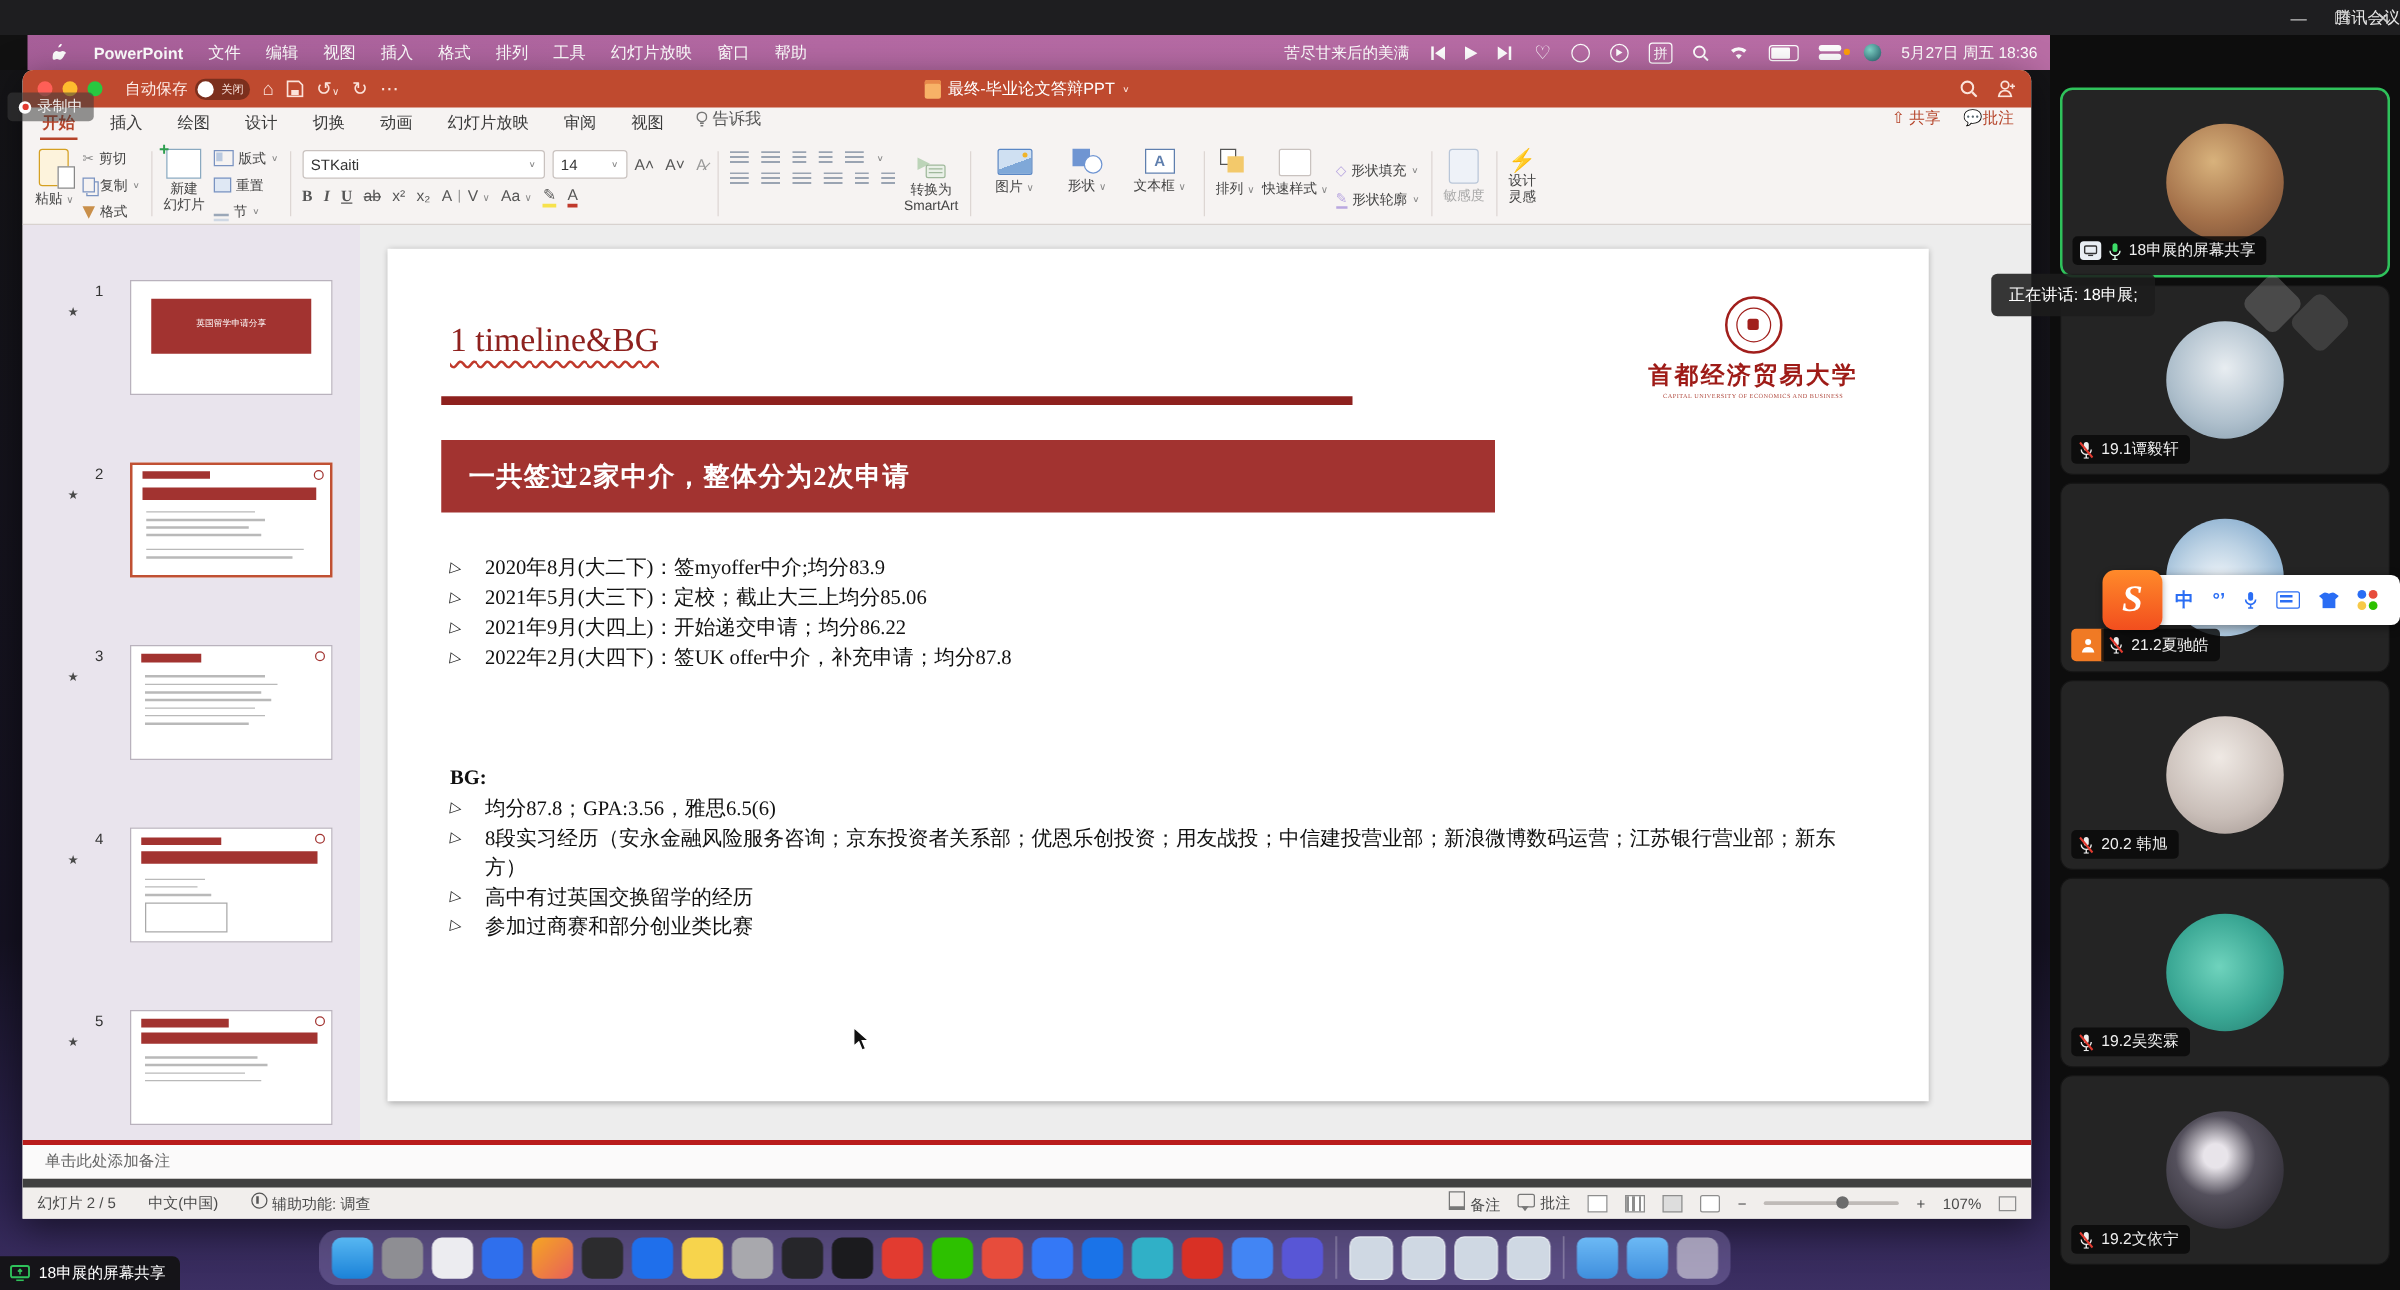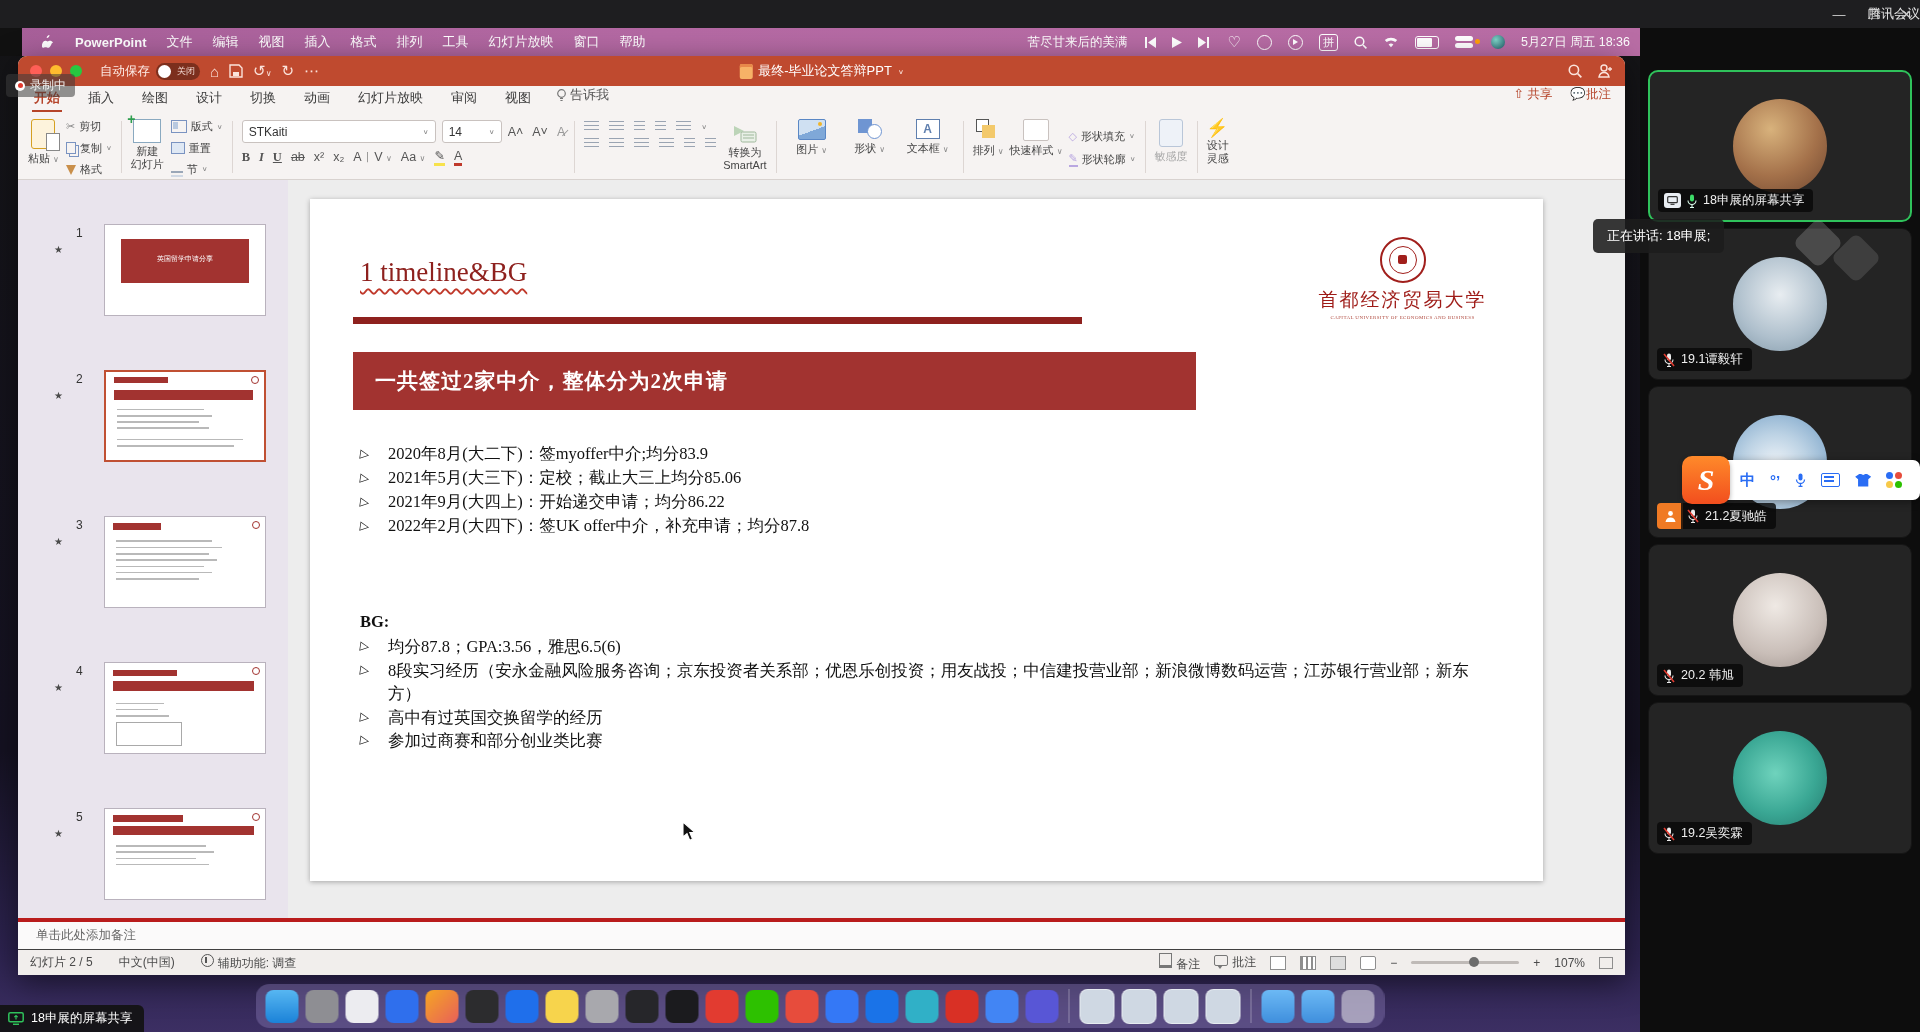--- a/index.html
+++ b/index.html
@@ -119,27 +119,27 @@
   .s-bullets{position:absolute;left:48px;top:243px;width:1130px;font-size:16.5px;color:#111;}
   .sb{position:relative;padding-left:30px;line-height:24px;}
   .sb::before{content:"▷";position:absolute;left:2px;top:0;font-size:12px;color:#222;transform:rotate(8deg);}
   .s-bg{position:absolute;left:48px;top:410px;width:1130px;font-size:16.5px;color:#111;}
   .s-bg .hdr{font-weight:bold;line-height:26px;padding-left:2px;}
   .s-bg .sb{line-height:23.5px;}
   .uni{position:absolute;right:48px;top:38px;width:185px;text-align:center;}
   .seal{width:42px;height:42px;border:2.5px solid #a11f1c;border-radius:50%;margin:0 auto 4px;position:relative;}
   .seal::before{content:"";position:absolute;left:7px;top:7px;right:7px;bottom:7px;border:1.5px solid #a11f1c;border-radius:50%;}
   .seal::after{content:"";position:absolute;left:16px;top:16px;width:9px;height:9px;background:#a11f1c;border-radius:2px;}
-  .uni-cn{font-size:19px;color:#9e1b17;letter-spacing:2px;font-weight:normal;font-family:"Liberation Serif",serif;}
+  .uni-cn{font-size:19px;color:#9e1b17;letter-spacing:2px;font-weight:bold;font-family:"Liberation Serif",serif;}
   .uni-en{font-size:5px;color:#b04a3f;letter-spacing:.4px;margin-top:2px;}
   .cursor{position:absolute;left:372px;top:622px;}
   
   .notes{height:27px;background:#fbfafa;border-top:4px solid #b91c1c;display:flex;align-items:center;
     padding-left:18px;font-size:12.5px;color:#666;}
-  .status{height:25px;background:#f1eeec;border-top:1px solid #404040;display:flex;align-items:center;
+  .status{height:25px;background:#f1eeec;border-top:7px solid #404040;display:flex;align-items:center;
     font-size:12px;color:#4a4a4a;padding:0 12px;gap:26px;}
   .st-right{margin-left:auto;display:flex;align-items:center;gap:14px;}
   .viewbox{width:14px;height:12px;border:1px solid #8e8e8e;background:#fff;}
   .viewbox.grid{background:repeating-linear-gradient(90deg,#8e8e8e 0 2px,#fff 2px 5px);}
   .ztrack{width:108px;height:3px;background:#bfbab7;border-radius:2px;position:relative;}
   .zthumb{position:absolute;left:58px;top:-4px;width:10px;height:10px;border-radius:50%;background:#6c6c6c;}
   .acc-ic{width:11px;height:11px;border:1.2px solid #555;border-radius:50%;position:relative;display:inline-block;margin-right:4px;}
   .acc-ic::after{content:"";position:absolute;left:3.5px;top:2px;width:2px;height:6px;background:#555;}
   .noteic{display:inline-block;width:11px;height:11px;border:1px solid #777;border-bottom-width:3px;margin-right:4px;}
   .cmtic{display:inline-block;width:12px;height:9px;border:1px solid #777;border-radius:2px;position:relative;margin-right:4px;}
@@ -754,20 +754,35 @@
                 <rect x="4" y="0.5" width="4" height="7" rx="2" fill="#eee"></rect>
                 <path d="M2 6.5a4 4 0 008 0M6 10.5v3M4 13.5h4" stroke="#eee" stroke-width="1.1" fill="none"></path>
                 <path d="M1 1l10 12" stroke="#e23b30" stroke-width="1.6"></path>
               </svg>
             </span>
           <span>19.2吴奕霖</span>
         </div>
       </div>
     </div>
 
+    <div class="tile">
+      <div class="avatar av6"></div>
+      <div class="trow-label">
+        <div class="chip">
+          <span>
+              <svg width="12" height="14" viewBox="0 0 12 14">
+                <rect x="4" y="0.5" width="4" height="7" rx="2" fill="#eee"></rect>
+                <path d="M2 6.5a4 4 0 008 0M6 10.5v3M4 13.5h4" stroke="#eee" stroke-width="1.1" fill="none"></path>
+                <path d="M1 1l10 12" stroke="#e23b30" stroke-width="1.6"></path>
+              </svg>
+            </span>
+          <span>19.2文依宁</span>
+        </div>
+      </div>
+    </div>
   </div>
 
   <div class="toast"><span>正在讲话: 18申展;</span></div>
   <div class="wm" style="left:1800px;top:225px;"></div>
   <div class="wm" style="left:1838px;top:240px;opacity:.22;"></div>
 
   <div class="sogou">
     <span class="slogo">S</span>
     <span class="sg">中</span>
     <span class="sg">°’</span>

